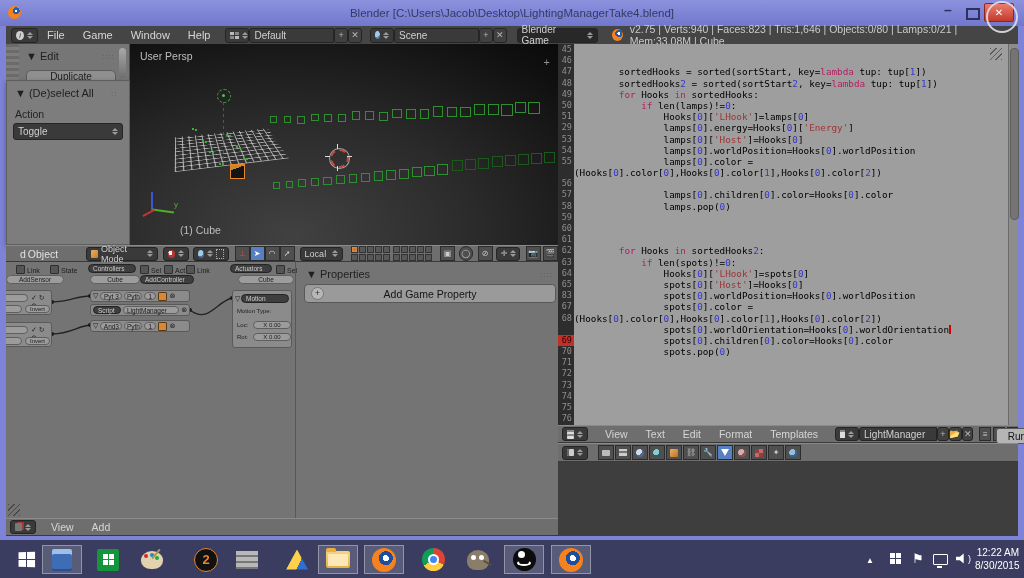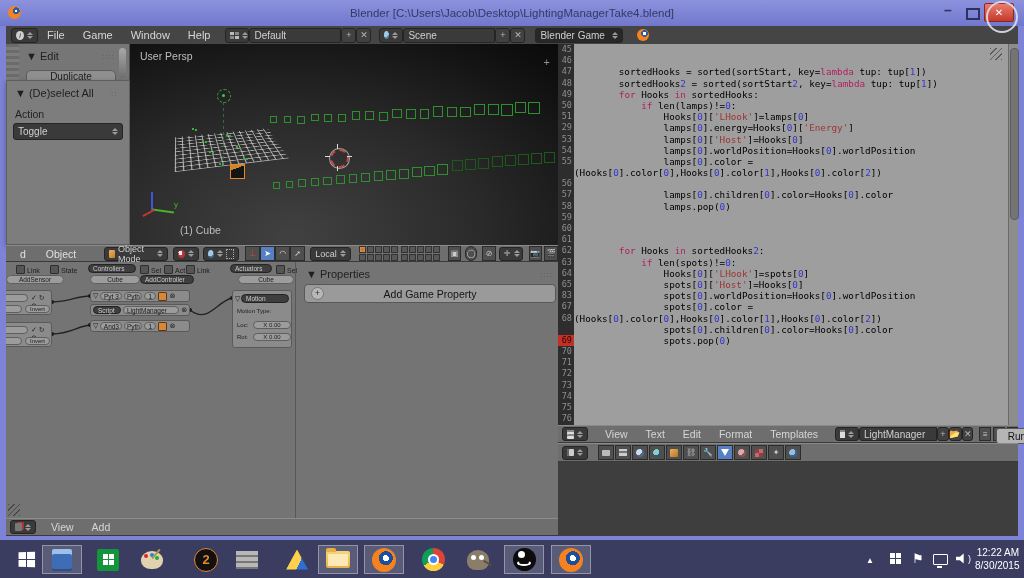--- a/index.html
+++ b/index.html
@@ -141,20 +141,21 @@
     <span class="spin"></span>
   </div>
   <div class="dd" style="width:92px;border-radius:3px 0 0 3px;">Scene</div>
   <div class="sqbtn">+</div>
   <div class="sqbtn">✕</div>
   <div class="dd dark" style="width:88px;margin-left:10px;">
     <span>Blender Game</span>
         <span class="spin"></span>
   </div>
   <div class="blogo" style="margin-left:14px;width:12px;height:12px;"></div>
+  <span style="margin-left:7px;font-size:10.5px;color:#cbcbcb;">v2.75 | Verts:940 | Faces:823 | Tris:1,646 | Objects:0/80 | Lamps:0/21 | Mem:33.08M | Cube</span>
 </div>
 
 <div class="abs" id="toolshelf">
   <div class="abs tabstrip"></div>
   <div class="abs panel-title" style="left:20px;top:6px;">▼ <span>Edit</span></div>
   <div class="abs dots" style="left:96px;top:8px;">::::</div>
   <div class="abs" style="left:113px;top:4px;width:7px;height:30px;border-radius:4px;background:linear-gradient(#a8a8a8,#6f6f6f);"></div>
   <div class="abs shelfbtn" style="left:20px;top:26px;width:88px;height:13px;">Duplicate</div>
 </div>
 
@@ -245,21 +246,21 @@
 
   <div class="abs" style="left:21px;top:148px;width:2px;height:20px;background:#3c55d8;"></div>
   <div class="abs" style="left:22px;top:166px;width:22px;height:2px;background:#4fae2a;transform:rotate(8deg);"></div>
   <div class="abs" style="left:12px;top:168px;width:13px;height:2px;background:#c43434;transform:rotate(-28deg);"></div>
   <div class="abs" style="left:44px;top:156px;color:#4fae2a;font-size:8px;">y</div>
   <div class="abs vp-label" style="left:50px;top:180px;">(1) Cube</div>
 </div>
 
 <div class="abs ebar" style="left:6px;top:245px;width:552px;height:17px;">
   <span style="margin-left:14px;">d</span>
-  <span style="margin-left:20px;">Object</span>
+  <span style="margin-left:2px;">Object</span>
   <div class="dd" style="margin-left:28px;width:80px;height:14px;">
     <span style="width:8px;height:8px;background:linear-gradient(135deg,#f0b05a,#c77d2d);border-radius:1px;"></span>
     <span style="font-size:9px;">Object Mode</span>
     <span class="spin"></span>
   </div>
   <div class="dd" style="margin-left:5px;width:26px;height:14px;">
     <span style="width:8px;height:8px;border-radius:50%;background:radial-gradient(circle at 35% 35%,#eee 0 2px,#b33 2px);"></span>
     <span class="spin"></span>
   </div>
   <div class="dd" style="margin-left:4px;width:36px;height:14px;">
@@ -473,20 +474,21 @@
       <div class="crow"></div>
       <div class="crow"></div>
       <div class="crow"></div>
       <div class="crow">        <span class="kw">for</span> Hooks <span class="kw">in</span> sortedHooks<span class="num">2</span>:</div>
       <div class="crow">            <span class="kw">if</span> len(spots)!=<span class="num">0</span>:</div>
       <div class="crow">                Hooks[<span class="num">0</span>][<span class="str">'LHook'</span>]=spots[<span class="num">0</span>]</div>
       <div class="crow">                spots[<span class="num">0</span>][<span class="str">'Host'</span>]=Hooks[<span class="num">0</span>]</div>
       <div class="crow">                spots[<span class="num">0</span>].worldPosition=Hooks[<span class="num">0</span>].worldPosition</div>
       <div class="crow">                spots[<span class="num">0</span>].color =</div>
       <div class="crow">(Hooks[<span class="num">0</span>].color[<span class="num">0</span>],Hooks[<span class="num">0</span>].color[<span class="num">1</span>],Hooks[<span class="num">0</span>].color[<span class="num">2</span>])</div>
+      <div class="crow">                spots[<span class="num">0</span>].worldOrientation=Hooks[<span class="num">0</span>].worldOrientation<span class="caret"></span></div>
       <div class="crow">                spots[<span class="num">0</span>].children[<span class="num">0</span>].color=Hooks[<span class="num">0</span>].color</div>
       <div class="crow">                spots.pop(<span class="num">0</span>)</div>
       <div class="crow"></div>
       <div class="crow"></div>
       <div class="crow"></div>
       <div class="crow"></div>
       <div class="crow"></div>
     </div>
 <div class="abs" id="vscroll">
       <div class="handle"></div>

